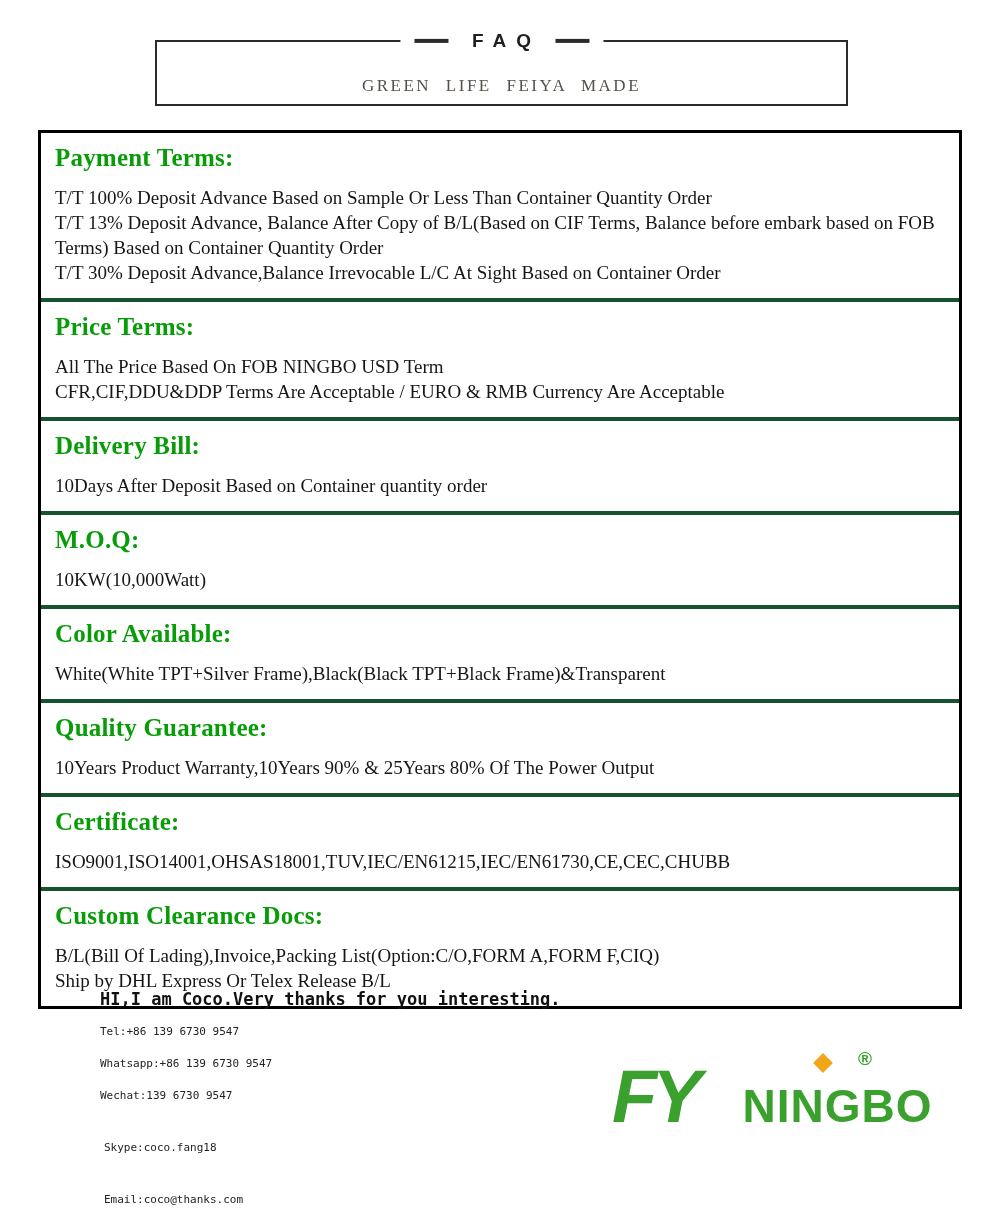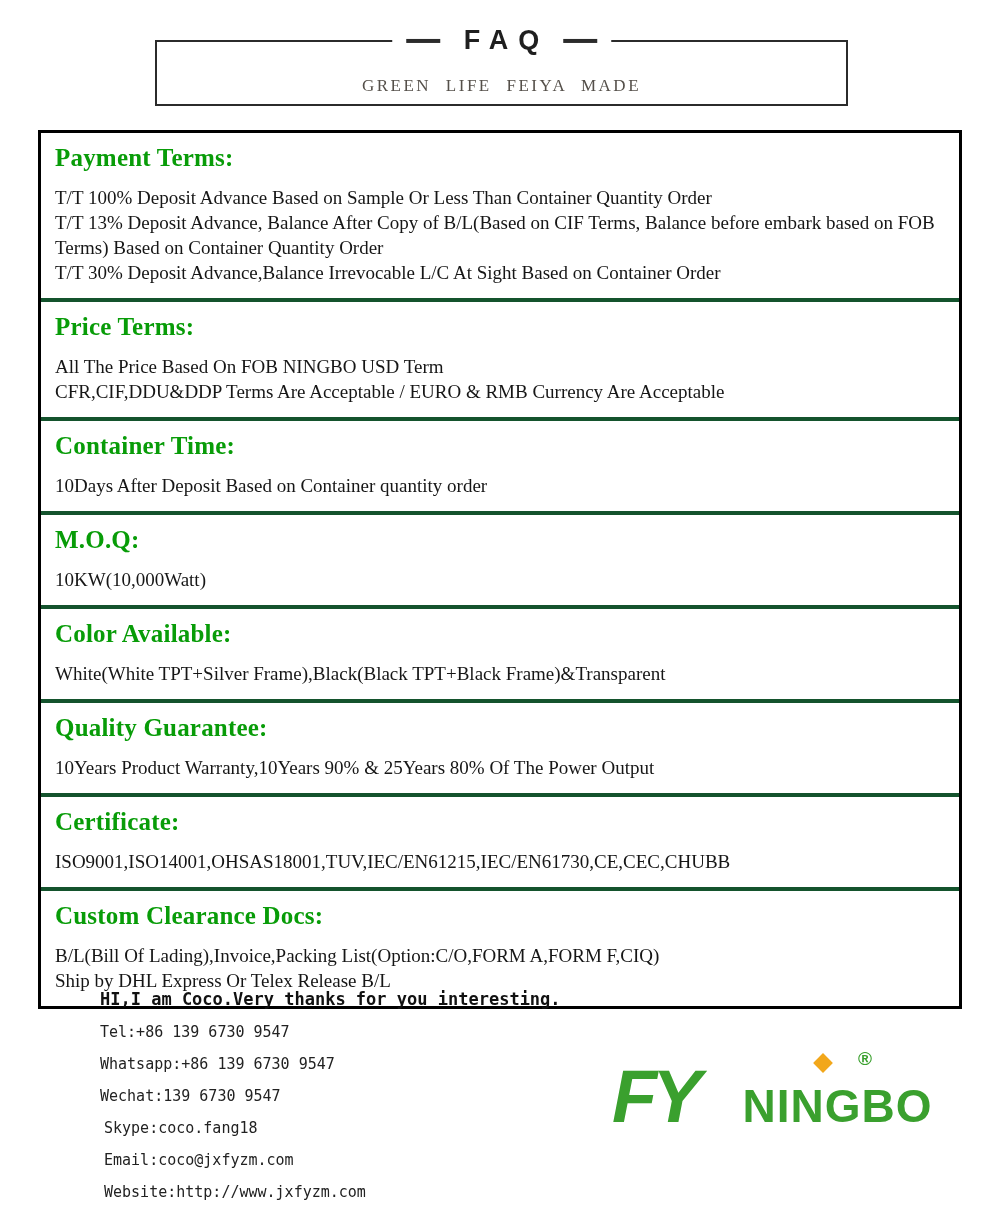--- a/index.html
+++ b/index.html
@@ -32,21 +32,21 @@
     white-space: nowrap;
   }
   .faq-dash {
     display: inline-block;
     width: 34px; height: 4px;
     background: #2b2b2b;
   }
   .faq-title {
     font-family: "Liberation Sans", sans-serif;
     font-weight: bold;
-    font-size: 27px;
+    font-size: 19px;
     letter-spacing: 10px;
     color: #1f1f1f;
     padding-left: 10px; 
   }
   .faq-subtitle {
     position: absolute;
     left: 0; right: 0;
     top: 34px;
     text-align: center;
     font-family: "Liberation Serif", serif;
@@ -88,25 +88,25 @@
     left: 100px; top: 982px;
     font-family: "DejaVu Sans Mono", monospace;
   }
   .contact-greeting {
     font-weight: bold;
     font-size: 17px;
     color: #111111;
     line-height: 34px;
   }
   .contact-line {
-    font-size: 15px;
+    font-size: 11px;
     color: #222222;
     line-height: 32px;
   }
-  .contact-line:nth-child(n+5) { padding-left: 4px; }
+  .contact-line:nth-child(n+5) { padding-left: 4px; margin-top: 20px; }
 
   
   .logo {
     position: absolute;
     left: 612px; top: 1048px;
     width: 260px; height: 92px;
   }
   .logo-text {
     position: absolute;
     left: 0; bottom: 6px;
@@ -176,21 +176,21 @@
 
     <section class="section">
       <h2 class="section-heading">Price Terms:</h2>
       <div class="section-body">
         <div class="section-line">All The Price Based On FOB NINGBO USD Term</div>
         <div class="section-line">CFR,CIF,DDU&amp;DDP Terms Are Acceptable / EURO &amp; RMB Currency Are Acceptable</div>
       </div>
     </section>
 
     <section class="section">
-      <h2 class="section-heading">Container Time:</h2>
+      <h2 class="section-heading">Delivery Bill:</h2>
       <div class="section-body">
         <div class="section-line">10Days After Deposit Based on Container quantity order</div>
       </div>
     </section>
 
     <section class="section">
       <h2 class="section-heading">M.O.Q:</h2>
       <div class="section-body">
         <div class="section-line">10KW(10,000Watt)</div>
       </div>
@@ -226,21 +226,21 @@
     </section>
 
   </div>
 
   <div class="contact">
     <div class="contact-greeting">HI,I am Coco.Very thanks for you interesting.</div>
     <div class="contact-line">Tel:+86 139 6730 9547</div>
     <div class="contact-line">Whatsapp:+86 139 6730 9547</div>
     <div class="contact-line">Wechat:139 6730 9547</div>
     <div class="contact-line">Skype:coco.fang18</div>
-    <div class="contact-line">Email:coco@jxfyzm.com</div>
+    <div class="contact-line">Email:coco@thanks.com</div>
     <div class="contact-line">Website:http://www.jxfyzm.com</div>
   </div>
 
   <div class="logo">
     <div class="logo-text">
       <span class="logo-fy">FY</span>
         <span class="logo-solar">NINGBO</span>
     </div>
     <span class="logo-diamond"></span>
     <span class="logo-reg">®</span>

